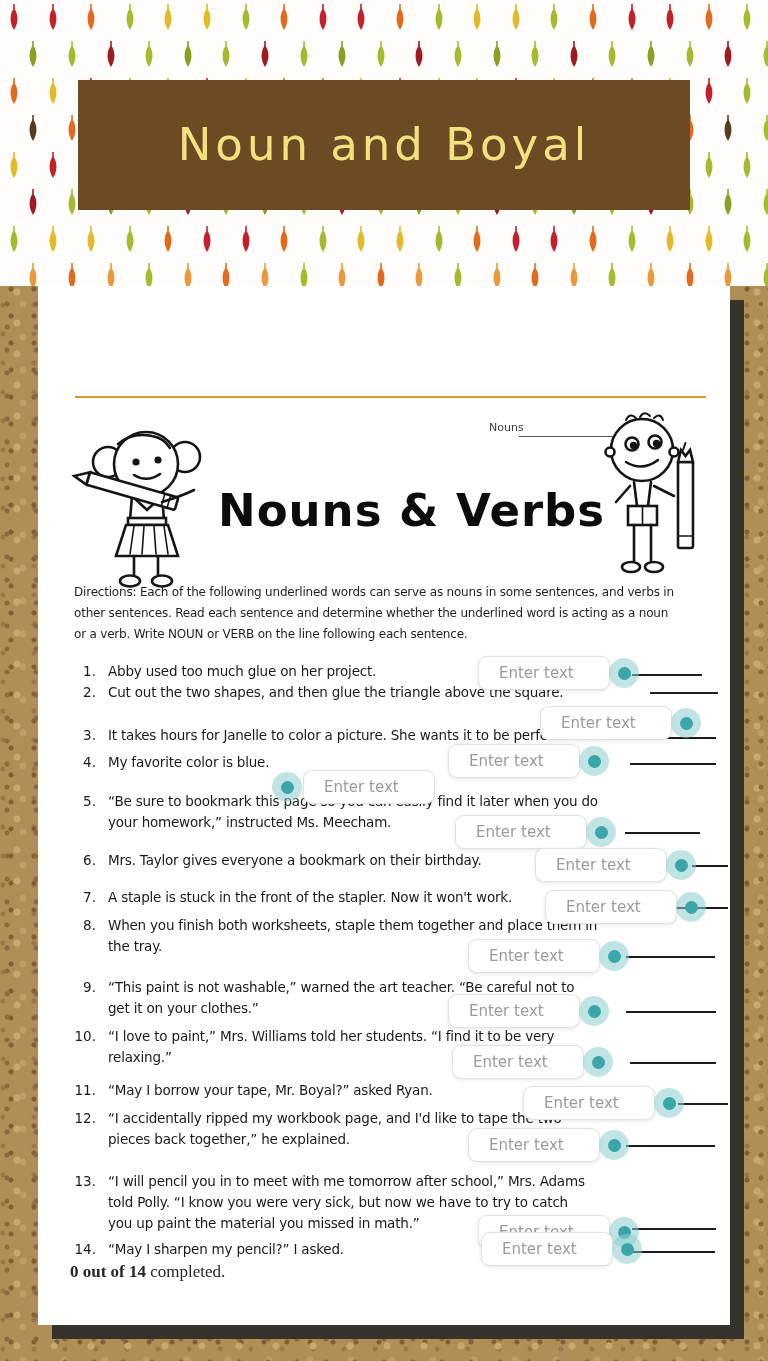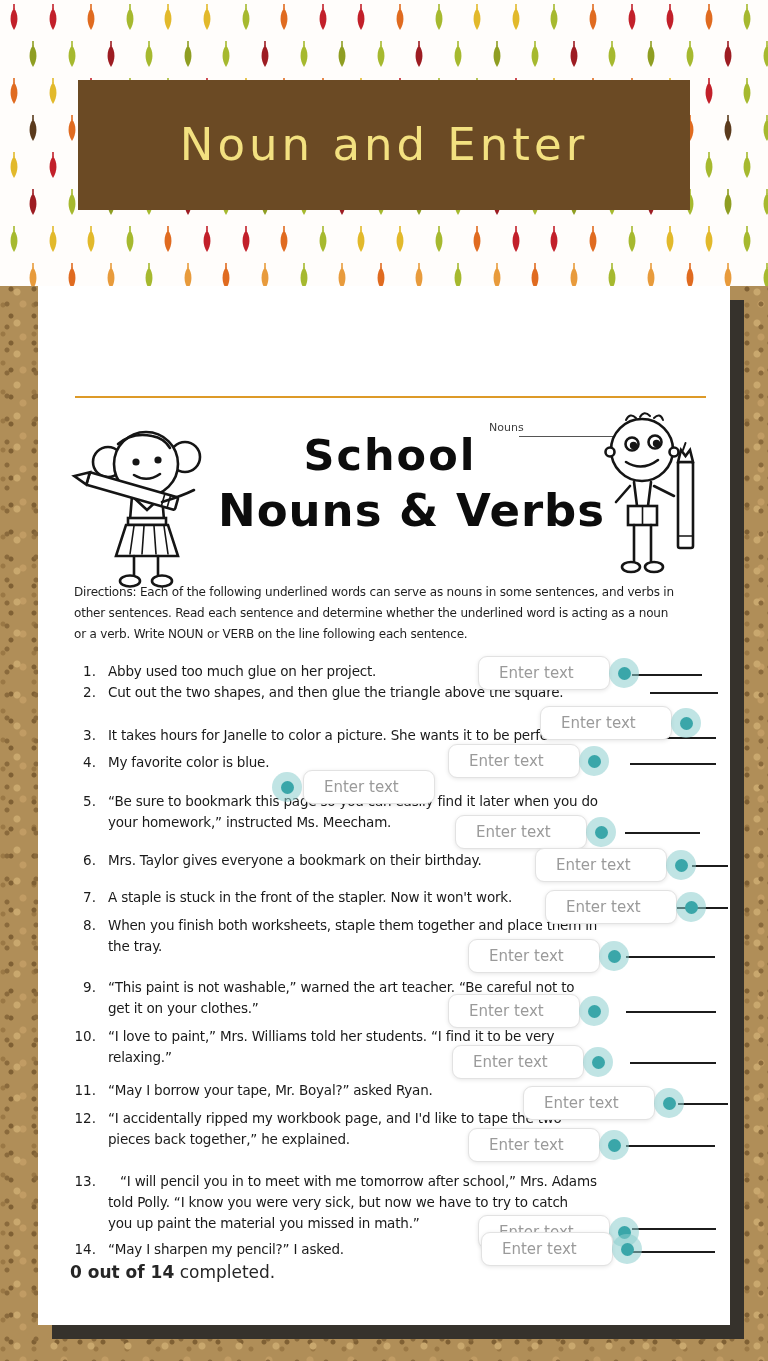--- a/index.html
+++ b/index.html
@@ -34,21 +34,21 @@
   .q-line{font-size:13.5px;letter-spacing:-0.2px;color:#1a1a1a;white-space:nowrap;}
   .uw{text-decoration-thickness:1.5px;text-underline-offset:3px;}
   .ans-line{height:2px;background:#1c1c1c;}
   .pill{width:132px;height:34px;background:#fff;border:1px solid #e2e2e2;border-radius:9px;
     box-shadow:0 1px 4px rgba(0,0,0,0.10);box-sizing:border-box;padding:0 10px 0 20px;
     font-size:15px;color:#555;outline:none;font-family:"DejaVu Sans", sans-serif;}
   .pill::placeholder{color:#9a9a9a;}
   .dot-outer{width:30px;height:30px;border-radius:50%;background:rgba(140,206,206,0.55);
     display:flex;align-items:center;justify-content:center;cursor:pointer;}
   .dot-inner{width:13px;height:13px;border-radius:50%;background:#3aa6a9;}
-  .footer-text{left:70px;top:1262px;font-size:17px;color:#262626;white-space:nowrap;}
+  .footer-text{left:70px;top:1262px;font-size:17px;color:#262626;white-space:nowrap;font-family:Liberation Serif, serif;}
   .footer-text b{font-weight:bold;}
   svg.clip{position:absolute;}
 </style>
 </head>
 <body>
 
 <div class="page">
 
   <div class="leaf-band" id="leafBand">
       <div class="leaf" style="left: 8px; top: 4px;"><svg width="12" height="27" viewBox="0 0 12 27">
@@ -687,31 +687,30 @@
           <path d="M6 0 L6 5" stroke="#e89b3c" stroke-width="1.6" fill="none"></path>
           <path d="M6 4 C10.6 10 10.6 19 6 26 C1.4 19 1.4 10 6 4 Z" fill="#e89b3c"></path>
         </svg></div>
       <div class="leaf" style="left: 760.7px; top: 263px;"><svg width="12" height="27" viewBox="0 0 12 27">
           <path d="M6 0 L6 5" stroke="#a6b92f" stroke-width="1.6" fill="none"></path>
           <path d="M6 4 C10.6 10 10.6 19 6 26 C1.4 19 1.4 10 6 4 Z" fill="#a6b92f"></path>
         </svg></div>
     </div>
 
   <div class="banner">
-    <div>Noun and Enter</div>
+    <div>Noun and Boyal</div>
   </div>
 
   <div class="card"></div>
 
   <div class="abs sec-underline"></div>
 
   <div class="abs name-label">Nouns</div>
   <div class="abs name-line"></div>
 
-  <div class="abs ws-title1">School</div>
   <div class="abs ws-title2">Nouns &amp; Verbs</div>
 
   <svg class="clip" style="left:68px;top:414px" width="170" height="176" viewBox="0 0 170 176">
     <g stroke="#151515" stroke-width="2.6" fill="#fff" stroke-linecap="round">
       <circle cx="40" cy="48" r="15"></circle>
         <circle cx="117" cy="43" r="15"></circle>
       <circle cx="78" cy="50" r="32"></circle>
       <path d="M50 30 Q64 18 84 22 Q96 24 102 34" fill="none"></path>
       <circle cx="68" cy="48" r="2.3" fill="#151515"></circle>
         <circle cx="90" cy="46" r="2.3" fill="#151515"></circle>
@@ -787,21 +786,21 @@
       <div class="abs q-line" style="left: 108px; top: 1000px;">get it on your clothes.”</div>
       <div class="abs q-num" style="left: 64px; top: 1028px;">10.</div>
       <div class="abs q-line" style="left: 108px; top: 1028px;">“I love to <span class="uw">paint</span>,” Mrs. Williams told her students.  “I find it to be very</div>
       <div class="abs q-line" style="left: 108px; top: 1049px;">relaxing.”</div>
       <div class="abs q-num" style="left: 64px; top: 1082px;">11.</div>
       <div class="abs q-line" style="left: 108px; top: 1082px;">“May I borrow your <span class="uw">tape</span>, Mr. Boyal?” asked Ryan.</div>
       <div class="abs q-num" style="left: 64px; top: 1110px;">12.</div>
       <div class="abs q-line" style="left: 108px; top: 1110px;">“I accidentally ripped my workbook page, and I'd like to <span class="uw">tape</span> the two</div>
       <div class="abs q-line" style="left: 108px; top: 1131px;">pieces back together,” he explained.</div>
       <div class="abs q-num" style="left: 64px; top: 1173px;">13.</div>
-      <div class="abs q-line" style="left: 108px; top: 1173px; margin-left: 12px;">“I will <span class="uw">pencil</span> you in to meet with me tomorrow after school,” Mrs. Adams</div>
+      <div class="abs q-line" style="left: 108px; top: 1173px;">“I will <span class="uw">pencil</span> you in to meet with me tomorrow after school,” Mrs. Adams</div>
       <div class="abs q-line" style="left: 108px; top: 1194px;">told Polly.  “I know you were very sick, but now we have to try to catch</div>
       <div class="abs q-line" style="left: 108px; top: 1215px;">you up paint the material you missed in math.”</div>
       <div class="abs q-num" style="left: 64px; top: 1241px;">14.</div>
       <div class="abs q-line" style="left: 108px; top: 1241px;">“May I sharpen my <span class="uw">pencil</span>?” I asked.</div>
     </div>
   <div id="widgets">
       <div class="abs ans-line" style="left: 632px; top: 674px; width: 70px;"></div>
       <div class="abs ans-line" style="left: 650px; top: 692px; width: 68px;"></div>
       <div class="abs ans-line" style="left: 634px; top: 737px; width: 82px;"></div>
       <div class="abs ans-line" style="left: 630px; top: 763px; width: 86px;"></div>

